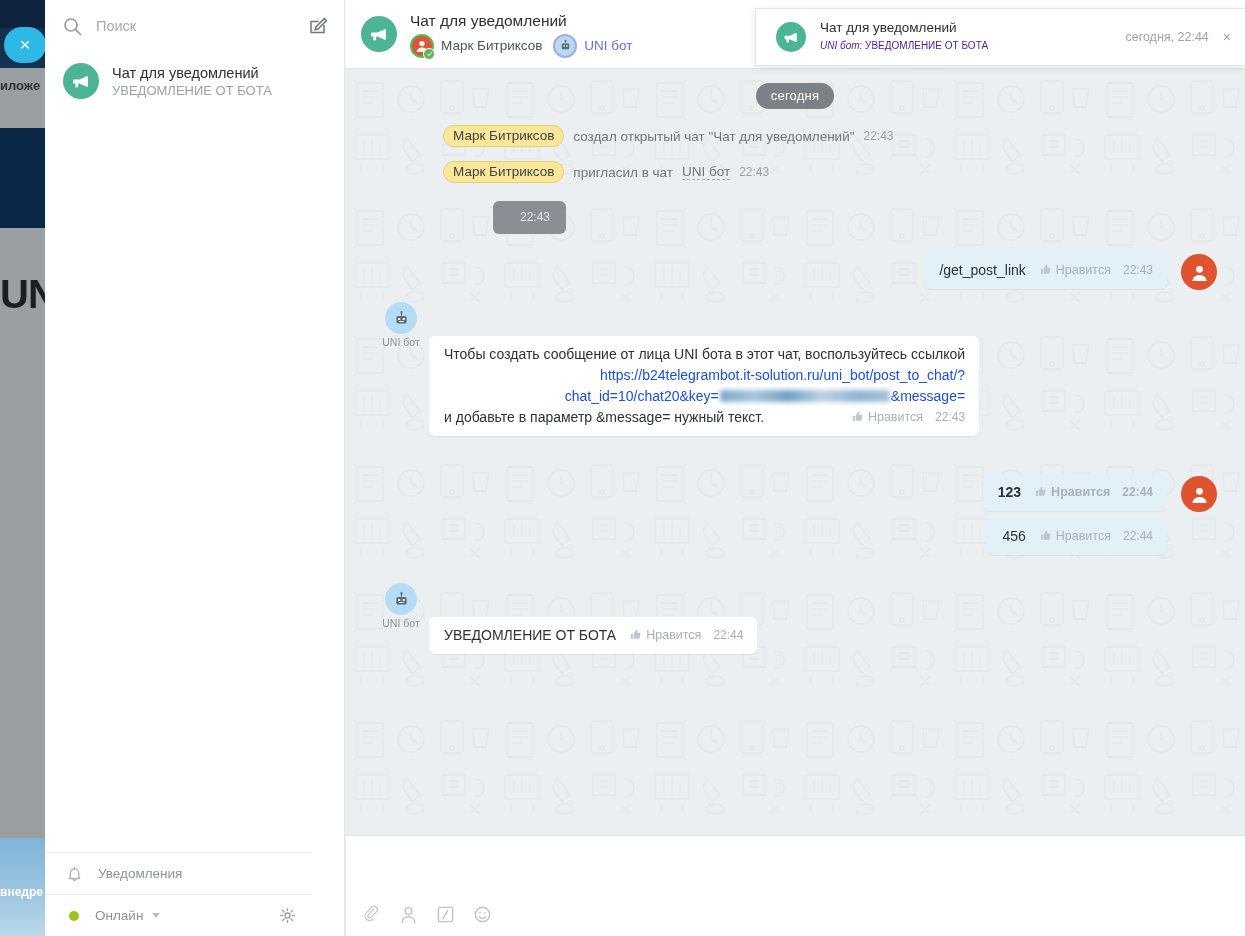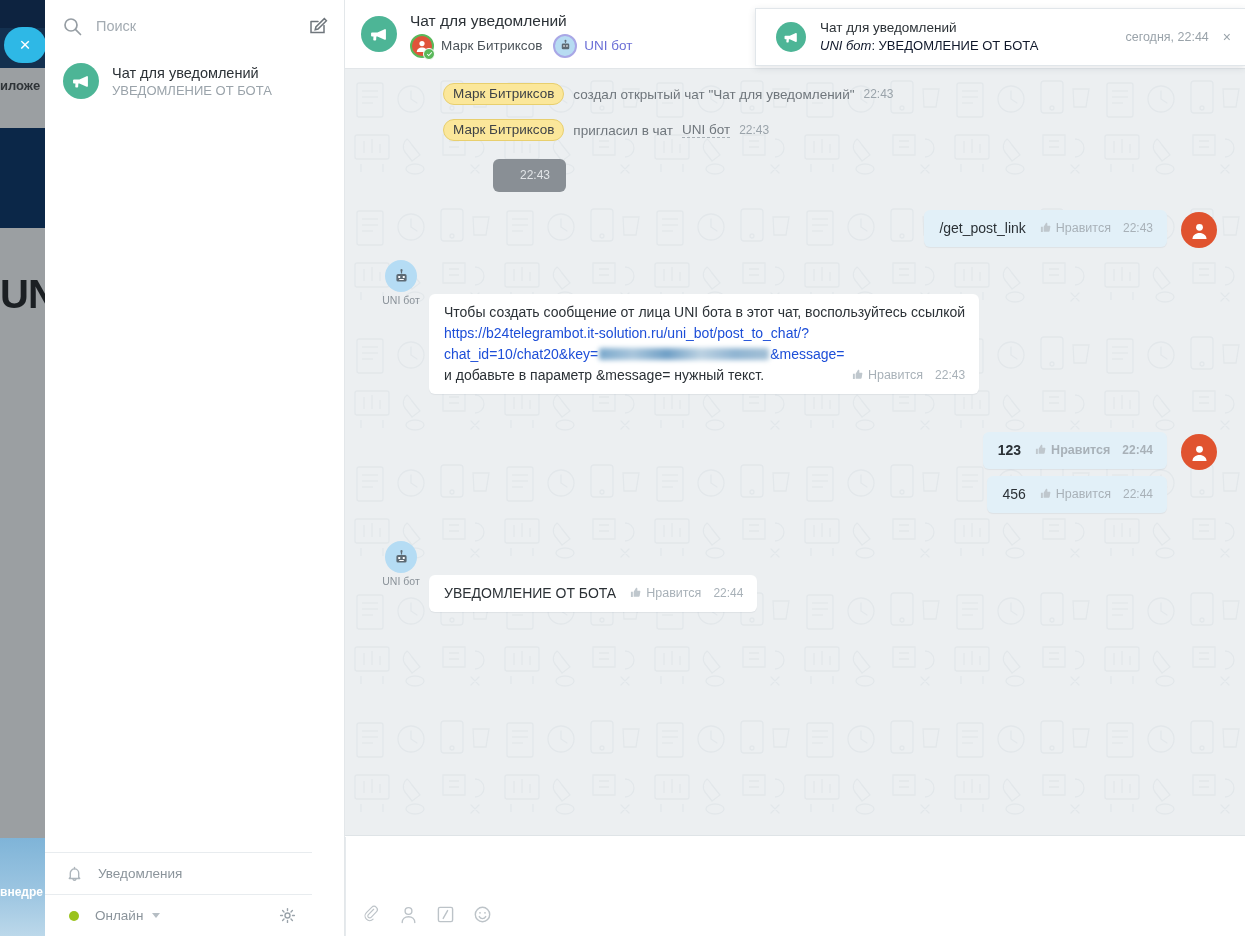--- a/index.html
+++ b/index.html
@@ -321,20 +321,21 @@
 
   .bubble-inline {
     display: flex;
     align-items: baseline;
   }
   .bubble-text {
     font-size: 14px;
     color: #2b3136;
     line-height: 21px;
     white-space: pre-wrap;
+    text-align: right;
   }
 
   .meta {
     display: flex;
     align-items: center;
     margin-left: 14px;
     white-space: nowrap;
   }
   .like {
     display: inline-flex;
@@ -431,22 +432,22 @@
     z-index: 40;
   }
   .notif-text { margin-left: 14px; flex: 1 1 auto; min-width: 0; }
   .notif-title {
     font-size: 13.5px;
     color: #2b3136;
     line-height: 18px;
     white-space: nowrap;
   }
   .notif-sub {
-    font-size: 13px;
-    color: #0f172a;
+    font-size: 10px;
+    color: #4c1d95;
     line-height: 18px;
     white-space: nowrap;
   }
   .notif-sub .who { font-style: italic; }
   .notif-time {
     font-size: 12.5px;
     color: #9aa3aa;
     margin-left: 10px;
     white-space: nowrap;
   }
@@ -601,20 +602,23 @@
               <path d="M130 70c5 0 9 4 9 9s-4 9-9 9"></path>
               <path d="M126 96l8 8M134 96l-8 8" stroke-linecap="round"></path>
             </g>
           </pattern>
         </defs>
         <rect width="900" height="768" fill="url(#doodlepat)"></rect>
       </svg>
 
       <div class="msg-scroll">
 
+        <div class="date-pill-wrap">
+          <span class="date-pill">сегодня</span>
+        </div>
 
         <div class="sys-line">
           <span class="name-chip">Марк Битриксов</span>
           <span class="sys-text">создал открытый чат "Чат для уведомлений"</span>
           <span class="sys-time">22:43</span>
         </div>
 
         <div class="sys-line">
           <span class="name-chip">Марк Битриксов</span>
           <span class="sys-text">пригласил в чат</span>

